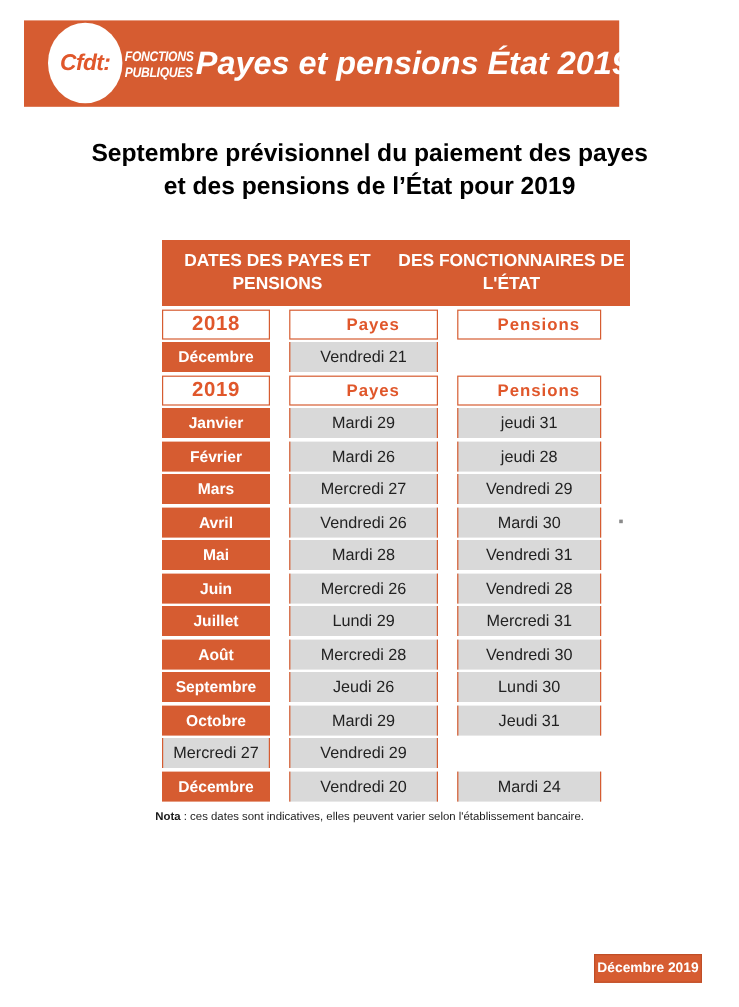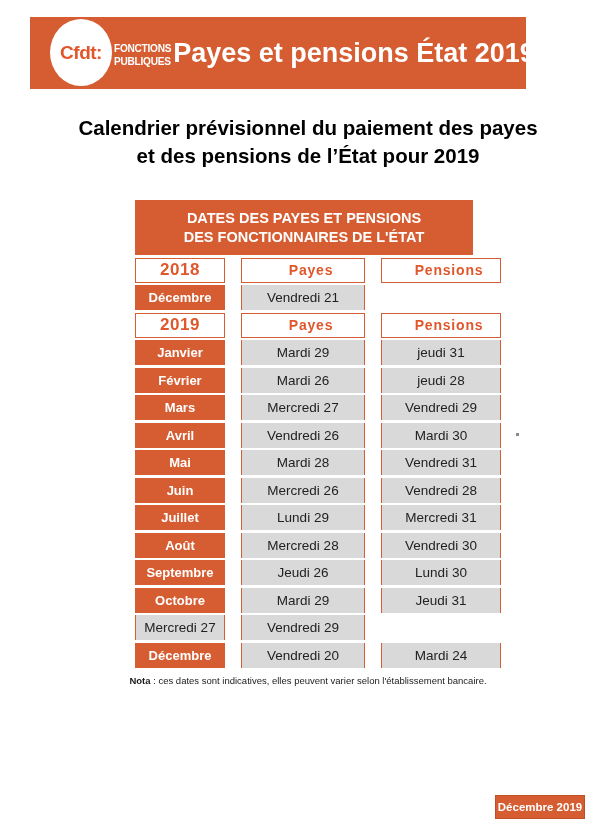--- a/index.html
+++ b/index.html
@@ -11,22 +11,23 @@
   html,body{margin:0;padding:0;}
   body{
     width:616px;height:839px;
     background:#ffffff;
     font-family:"Liberation Sans", sans-serif;
     position:relative;
     overflow:hidden;
   }
   
   .band{
-    position:absolute;left:30px;top:17px;width:496px;height:72px;
-    background:var(--orange);
+    position:absolute;left:20px;top:17px;width:496px;height:72px;
+    background:var(--orange);
+    font-style:italic;
   }
   .logo-circle{
     position:absolute;left:20px;top:2px;width:62px;height:67px;
     background:#ffffff;border-radius:50%;
     display:flex;align-items:center;justify-content:center;
   }
   .logo-brand{
     color:var(--orange-text);
     font-weight:bold;font-size:19px;letter-spacing:-0.5px;
   }
@@ -47,24 +48,24 @@
     position:absolute;left:0;top:114px;width:616px;
     text-align:center;color:#000000;
     font-size:20.5px;font-weight:bold;line-height:28px;
   }
   
   .cal{
     position:absolute;left:135px;top:200px;width:338px;
   }
   .cal-header{
     box-sizing:border-box;
-    width:338px;height:55px;
+    width:390px;height:55px;
     background:var(--orange);
     color:#ffffff;font-weight:bold;font-size:14.5px;line-height:18.5px;
-    display:flex;flex-direction:column;align-items:center;justify-content:center;
+    display:flex;flex-direction:row;align-items:center;justify-content:center;
     text-align:center;
   }
   .cal-row{
     display:grid;
     grid-template-columns:90px 124px 120px;
     column-gap:16px;
     height:25px;
     margin-top:2.5px;
   }
   .cell{
@@ -119,21 +120,21 @@
     <span class="logo-brand">Cfdt:</span>
   </div>
   <div class="logo-sub">
     <div>FONCTIONS</div>
     <div>PUBLIQUES</div>
   </div>
   <div class="band-title">Payes et pensions État 2019</div>
 </div>
 
 <div class="doc-title">
-  <div>Calendrier prévisionnel du paiement des payes</div>
+  <div>Septembre prévisionnel du paiement des payes</div>
   <div>et des pensions de l’État pour 2019</div>
 </div>
 
 <div class="cal">
   <div class="cal-header">
     <div>DATES DES PAYES ET PENSIONS</div>
     <div>DES FONCTIONNAIRES DE L'ÉTAT</div>
   </div>
   <div id="cal-body">
       <div class="cal-row row-year">

